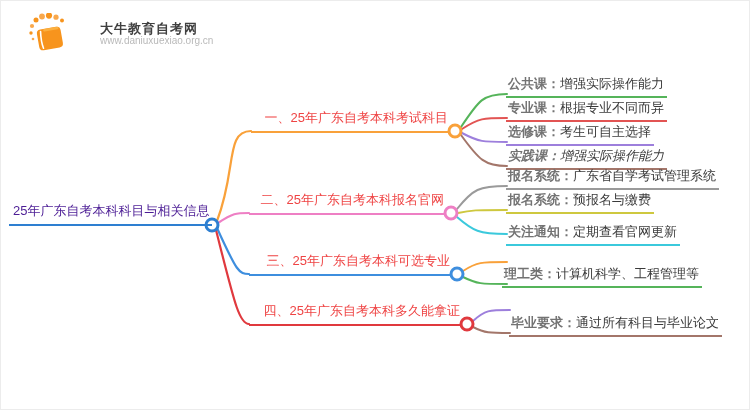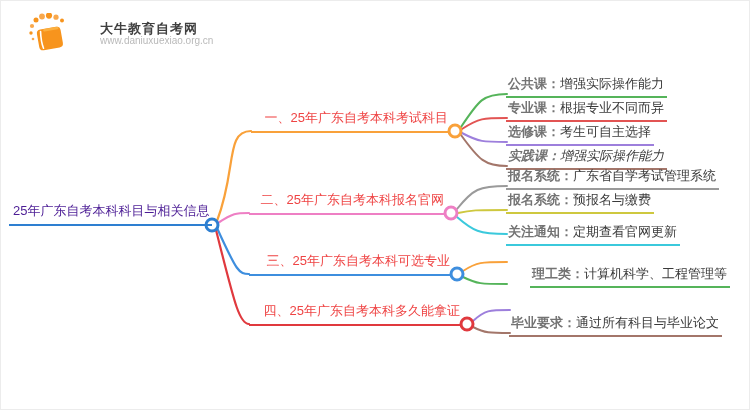--- a/index.html
+++ b/index.html
@@ -38,21 +38,21 @@
   .l-brown{border-color:#A3766A;}
   .l-gray{border-color:#9A9A9A;}
   .l-olive{border-color:#CEC83F;}
   .l-cyan{border-color:#3BC9DC;}
   .l-orange{border-color:#F9A13A;}
 
   .r1a{left:505px;top:74px;}  .r1b{left:505px;top:98px;}
   .r1c{left:505px;top:122px;} .r1d{left:505px;top:146px;font-style:italic;}
   .r2a{left:505px;top:166px;} .r2b{left:505px;top:190px;}
   .r2c{left:505px;top:214px;margin-top:8px;}
-  .r3a{left:505px;top:242px;} .r3b{left:529px;top:264px;text-align:right;}
+  .r3a{left:505px;top:242px;} .r3b{left:501px;top:264px;text-align:right;}
   .r4a{left:508px;top:290px;} .r4b{left:508px;top:313px;}
 </style>
 </head>
 <body>
 
 <div id="stage">
 
   <svg id="edges" width="750" height="410" viewBox="0 0 750 410">
 
     <path d="M 216,220 C 236,168 224,130 250,130" fill="none" stroke-width="2.2" stroke-linecap="round" stroke="#F9A13A"></path>

